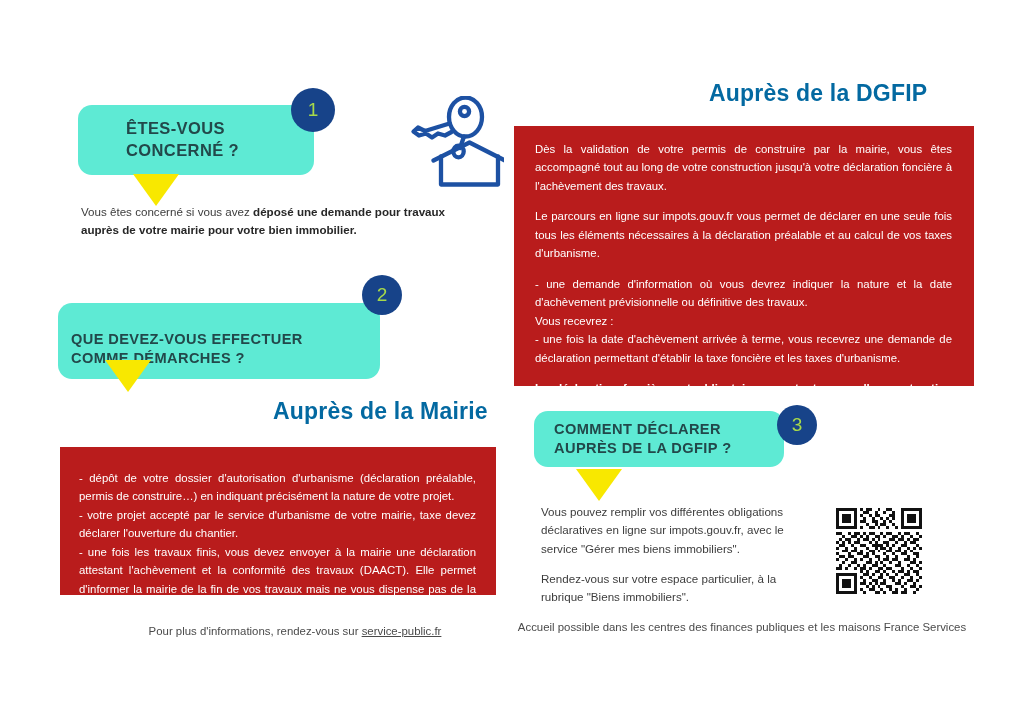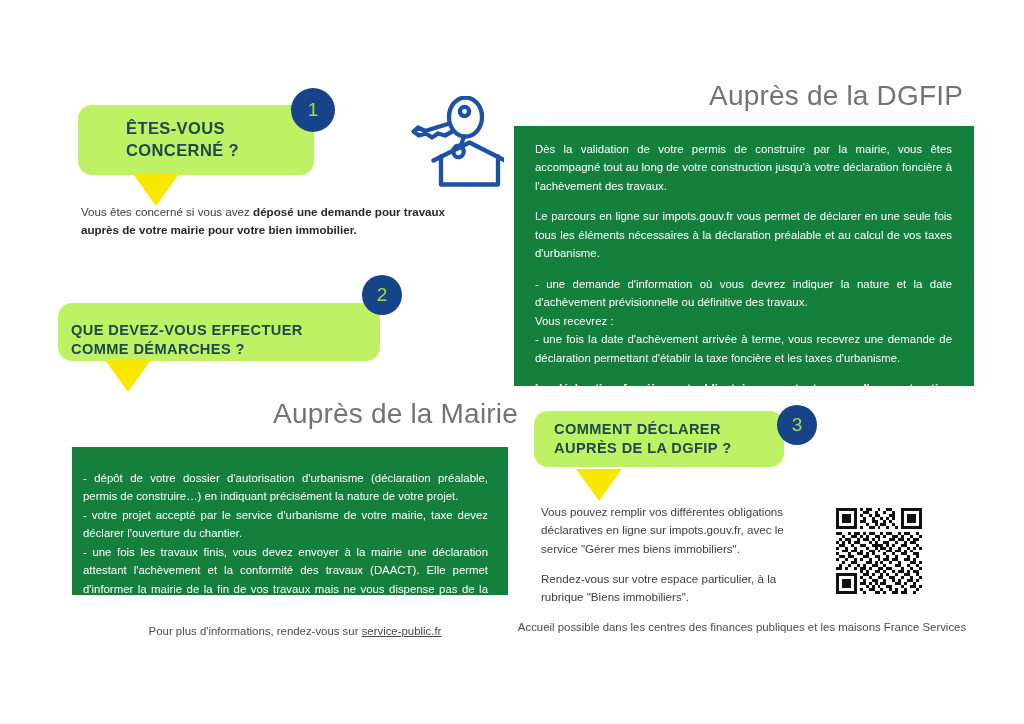--- a/index.html
+++ b/index.html
@@ -16,21 +16,21 @@
     color: #3a3a3a;
   }
   .page {
     position: absolute;
     inset: 0;
   }
 
   
   .bubble {
     position: absolute;
-    background: #bef264;
+    background: #5eead4;
     border-radius: 14px;
     box-sizing: border-box;
     display: flex;
     flex-direction: column;
     justify-content: center;
   }
   .bubble .bubble-line {
     color: #22484a;
     font-weight: bold;
     letter-spacing: 0.4px;
@@ -55,41 +55,41 @@
     display: flex;
     align-items: center;
     justify-content: center;
     font-size: 19px;
     font-weight: normal;
   }
 
   
   .blue-box {
     position: absolute;
-    background: #15803d;
+    background: #b91c1c;
     color: #ffffff;
     box-sizing: border-box;
     font-size: 11.4px;
     line-height: 1.62;
     text-align: justify;
   }
   .blue-box p {
     margin: 0;
   }
   .blue-box p + p {
     margin-top: 12px;
   }
   .blue-box b { font-weight: bold; }
 
   
   .section-title {
     position: absolute;
-    color: #737373;
-    font-size: 28px;
-    font-weight: normal;
+    color: #0369a1;
+    font-size: 23px;
+    font-weight: bold;
     letter-spacing: 0.2px;
     white-space: nowrap;
   }
 
   
   .body-text {
     position: absolute;
     font-size: 11.6px;
     line-height: 1.58;
     color: #3c3c3c;
@@ -142,33 +142,33 @@
       <path d="M37 60.5 L37 88.5 L94 88.5 L94 60.5"></path>
     </g>
   </svg>
 
   <div class="body-text" style="left:81px; top:203px; width:370px;">
     <p>
       <span>Vous êtes concerné si vous avez </span><b>déposé une demande pour travaux auprès de votre mairie pour votre bien immobilier.</b>
     </p>
   </div>
 
-  <div class="bubble" style="left:58px; top:303px; width:322px; height:58px; padding:16px 18px 0 13px;">
+  <div class="bubble" style="left:58px; top:303px; width:322px; height:76px; padding:16px 18px 0 13px;">
     <div class="bubble-line" style="font-size:14.6px;">QUE DEVEZ-VOUS EFFECTUER</div>
     <div class="bubble-line" style="font-size:14.6px;">COMME DÉMARCHES ?</div>
   </div>
   <div class="bubble-tail" style="left:105px; top:360px;"></div>
 
   <div class="badge" style="left:362px; top:275px; width:40px; height:40px;">
     <span>2</span>
   </div>
 
   <div class="section-title" style="left:273px; top:398px;">Auprès de la Mairie</div>
 
-  <div class="blue-box" style="left:72px; top:447px; width:436px; height:148px; padding:22px 20px 16px 11px;">
+  <div class="blue-box" style="left:60px; top:447px; width:436px; height:148px; padding:22px 20px 16px 19px;">
     <p>- dépôt de votre dossier d'autorisation d'urbanisme (déclaration préalable, permis de construire…) en indiquant précisément la nature de votre projet.</p>
     <p style="margin-top:0;">- votre projet accepté par le service d'urbanisme de votre mairie, taxe devez déclarer l'ouverture du chantier.</p>
     <p style="margin-top:0;">- une fois les travaux finis, vous devez envoyer à la mairie une déclaration attestant l'achèvement et la conformité des travaux (DAACT). Elle permet d'informer la mairie de la fin de vos travaux mais ne vous dispense pas de la déclaration auprès des finances publiques.</p>
   </div>
 
   <div class="footer-text" style="left:100px; top:623px; width:390px;">
     <span>Pour plus d'informations, rendez-vous sur </span><u>service-public.fr</u>
   </div>
 
   <div class="section-title" style="left:709px; top:80px;">Auprès de la DGFIP</div>

